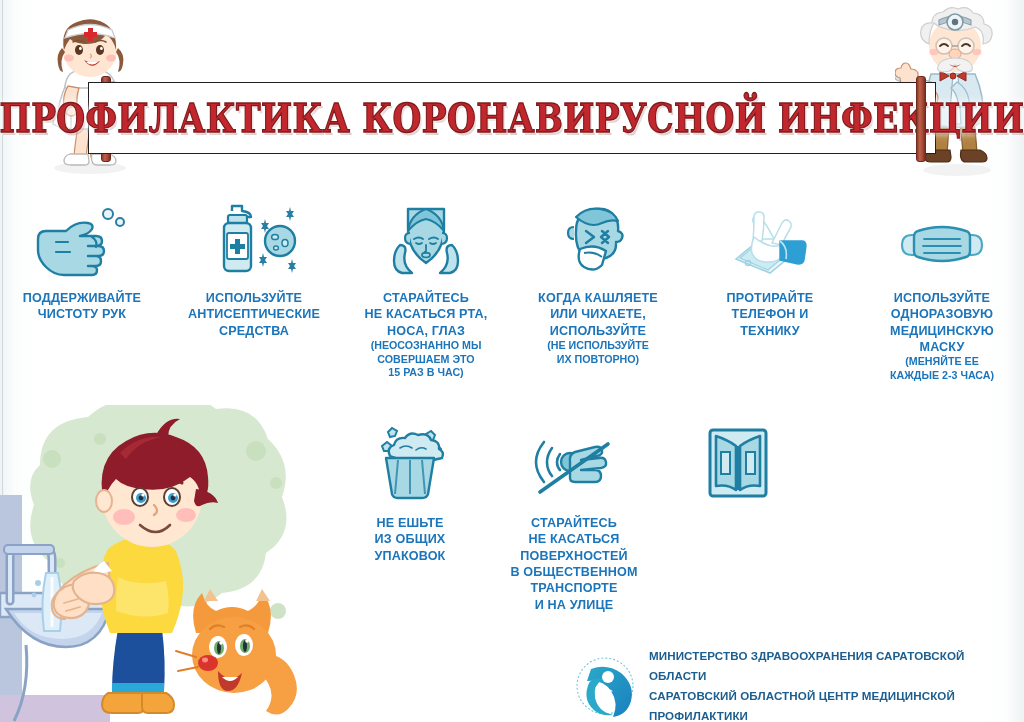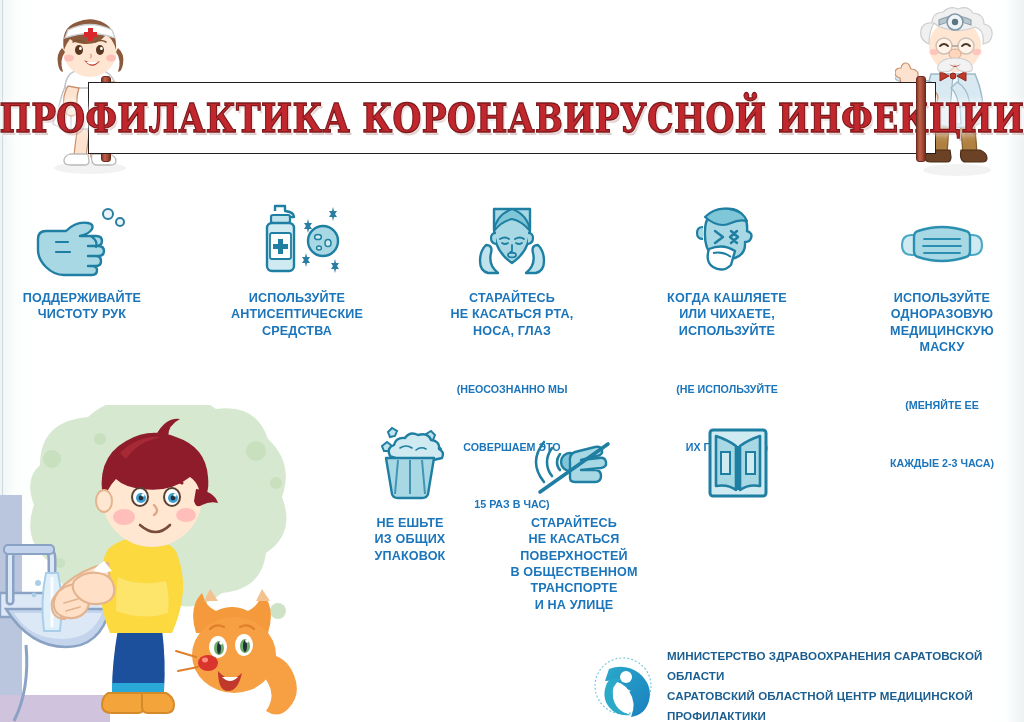--- a/index.html
+++ b/index.html
@@ -53,27 +53,27 @@
   .row1{top:0;justify-content:space-between;}
   .row2{top:225px;}
   .cell{flex:0 0 164px;display:flex;flex-direction:column;align-items:center;}
   .cell.empty{visibility:hidden;}
   .icon-box{height:92px;display:flex;align-items:flex-end;justify-content:center;}
   .cap{
     margin-top:13px;text-align:center;line-height:1.30;
     color:#1b75bb;font-weight:bold;font-size:12.6px;letter-spacing:.15px;
     text-transform:uppercase;width:164px;
   }
-  .cap .sub{display:block;font-size:10.7px;line-height:1.28;letter-spacing:0;margin-top:44px;}
+  .cap .sub{display:block;font-size:10.7px;line-height:1.28;letter-spacing:0;}
 
   
   .kid{position:absolute;left:0;top:405px;width:330px;height:317px;overflow:hidden;}
 
   
-  .footer{position:absolute;left:589px;top:655px;width:430px;height:62px;display:flex;align-items:center;}
+  .footer{position:absolute;left:571px;top:655px;width:430px;height:62px;display:flex;align-items:center;}
   .footer-logo{flex:0 0 68px;height:62px;}
   .footer-text{margin-left:10px;color:#1b5e8f;font-weight:bold;font-size:11.6px;line-height:1.72;letter-spacing:.1px;text-transform:uppercase;}
 </style>
 </head>
 <body>
 
 <div id="poster">
   <div class="edge-line left"></div>
   <div class="edge-line right"></div>
 
@@ -259,20 +259,40 @@
         </div>
         <div class="cap">
           <span>КОГДА КАШЛЯЕТЕ</span><br>
           <span>ИЛИ ЧИХАЕТЕ,</span><br>
           <span>ИСПОЛЬЗУЙТЕ</span><br>
           <span class="sub">(НЕ ИСПОЛЬЗУЙТЕ</span>
           <span class="sub">ИХ ПОВТОРНО)</span>
         </div>
       </div>
 
+      <div class="cell">
+        <div class="icon-box">
+          <svg viewBox="0 0 104 80" width="104" height="80">
+            <path d="M18 62 l22-18 l34 14 l-22 18z" fill="#e8f6fa" stroke="#9fd3e2" stroke-width="1.6"></path>
+            <path d="M22 61 l18-15 l28 12 l-18 15z" fill="#ccebf3" stroke="#9fd3e2" stroke-width="1.2"></path>
+            <circle cx="30" cy="66" r="2.6" fill="none" stroke="#9fd3e2" stroke-width="1.4"></circle>
+            <path d="M56 42 q-6-12 -12-20 q-3-5 -7-3 q-4 3 -1 8 q5 8 8 15z" fill="#ffffff" stroke="#b9dfeb" stroke-width="1.5"></path>
+            <path d="M44 44 q2-14 2-24 q0-5 -5-5 q-5 0 -5 5 q0 12 -1 24z" fill="#ffffff" stroke="#b9dfeb" stroke-width="1.5"></path>
+            <path d="M54 46 q6-12 10-20 q3-5 7-2 q4 3 1 8 q-5 8 -8 16z" fill="#ffffff" stroke="#b9dfeb" stroke-width="1.5"></path>
+            <path d="M36 40 q-4 10 -2 16 q3 8 13 9 q12 1 18-6 q5-6 3-14 q-4 4 -10 4 q-10 1 -22-9z" fill="#ffffff" stroke="#b9dfeb" stroke-width="1.6"></path>
+            <path d="M62 44 l22 0 q4 0 4 5 l-2 14 q-1 4 -6 4 l-18-4z" fill="#2e9fd4" stroke="#2e9fd4" stroke-width="1.4" stroke-linejoin="round"></path>
+            <path d="M62 44 q8 6 6 18" stroke="#ffffff" stroke-width="1.6" fill="none" opacity=".7"></path>
+          </svg>
+        </div>
+        <div class="cap">
+          <span>ПРОТИРАЙТЕ</span><br>
+          <span>ТЕЛЕФОН И</span><br>
+          <span>ТЕХНИКУ</span>
+        </div>
+      </div>
 
       <div class="cell">
         <div class="icon-box">
           <svg viewBox="0 0 104 80" width="104" height="80">
             <path d="M22 38 q-10 0 -10 10 q0 10 10 10 l6 0 l0-20z" fill="#cfeaf1" stroke="#4aa8c4" stroke-width="2"></path>
             <path d="M82 38 q10 0 10 10 q0 10 -10 10 l-6 0 l0-20z" fill="#cfeaf1" stroke="#4aa8c4" stroke-width="2"></path>
             <path d="M28 34 q24-8 48 0 q4 1 4 6 l0 14 q0 5 -4 6 q-24 8 -48 0 q-4-1 -4-6 l0-14 q0-5 4-6z" fill="#a7d8e4" stroke="#2a8fb0" stroke-width="2.4" stroke-linejoin="round"></path>
             <path d="M34 42 l36 0 M33 49 l38 0 M34 56 l36 0" stroke="#2a8fb0" stroke-width="1.8" stroke-linecap="round"></path>
           </svg>
         </div>

